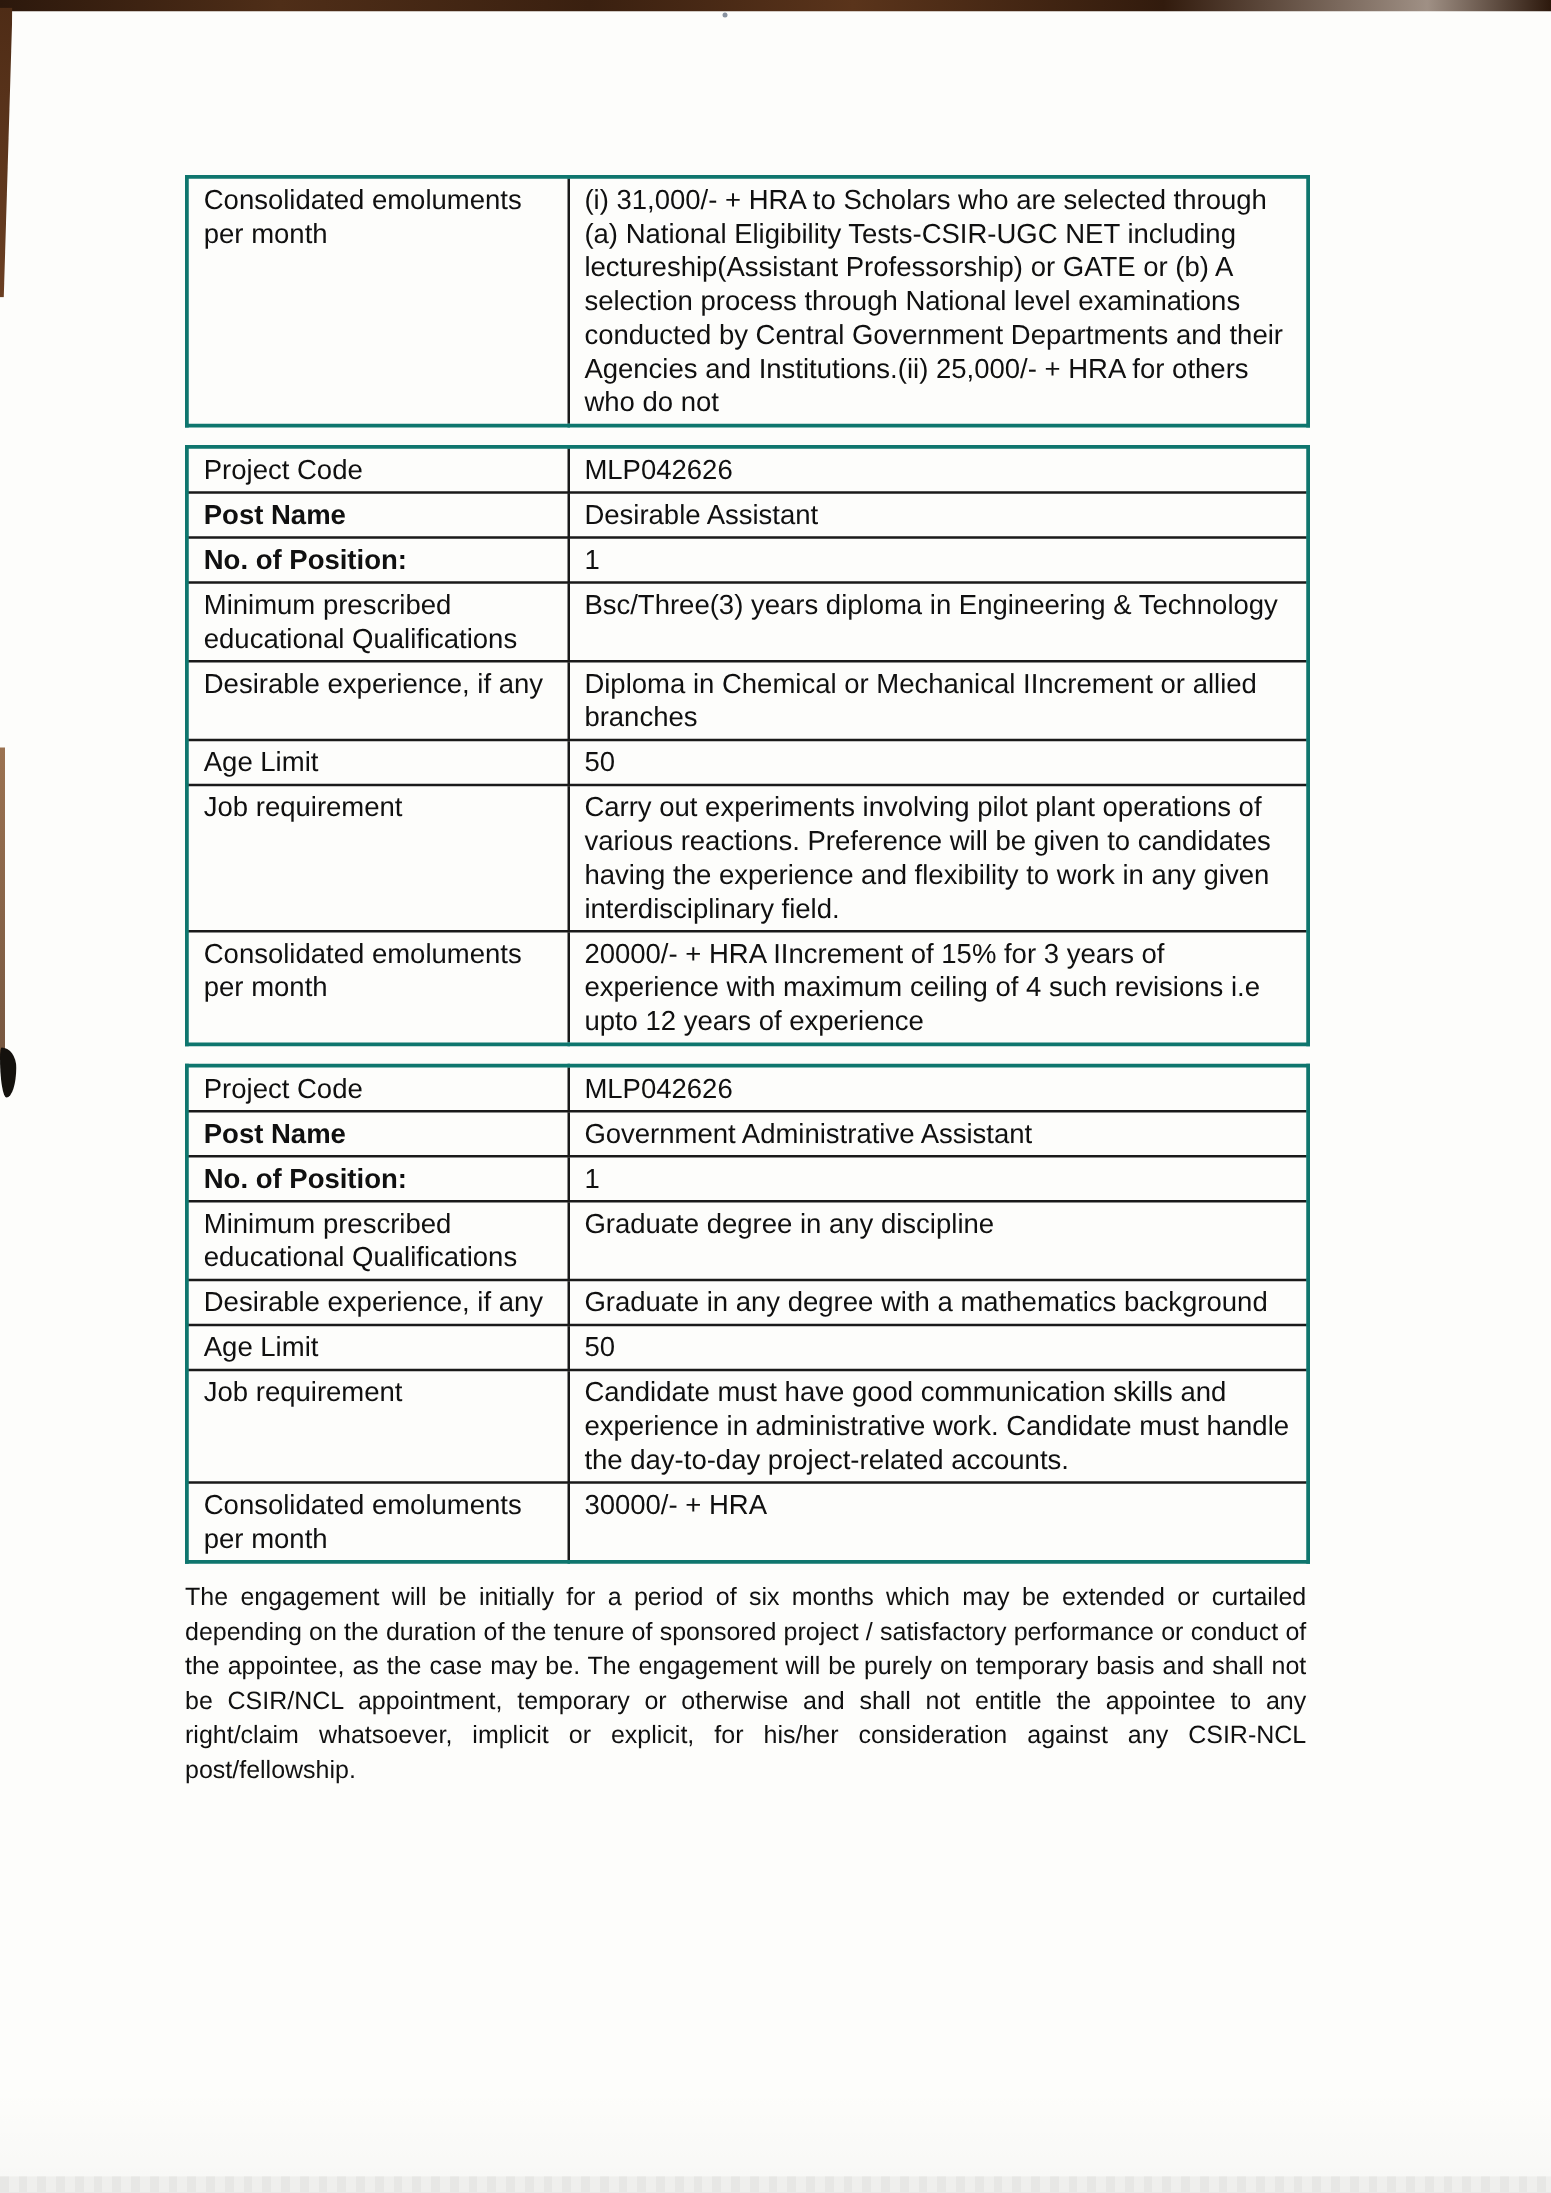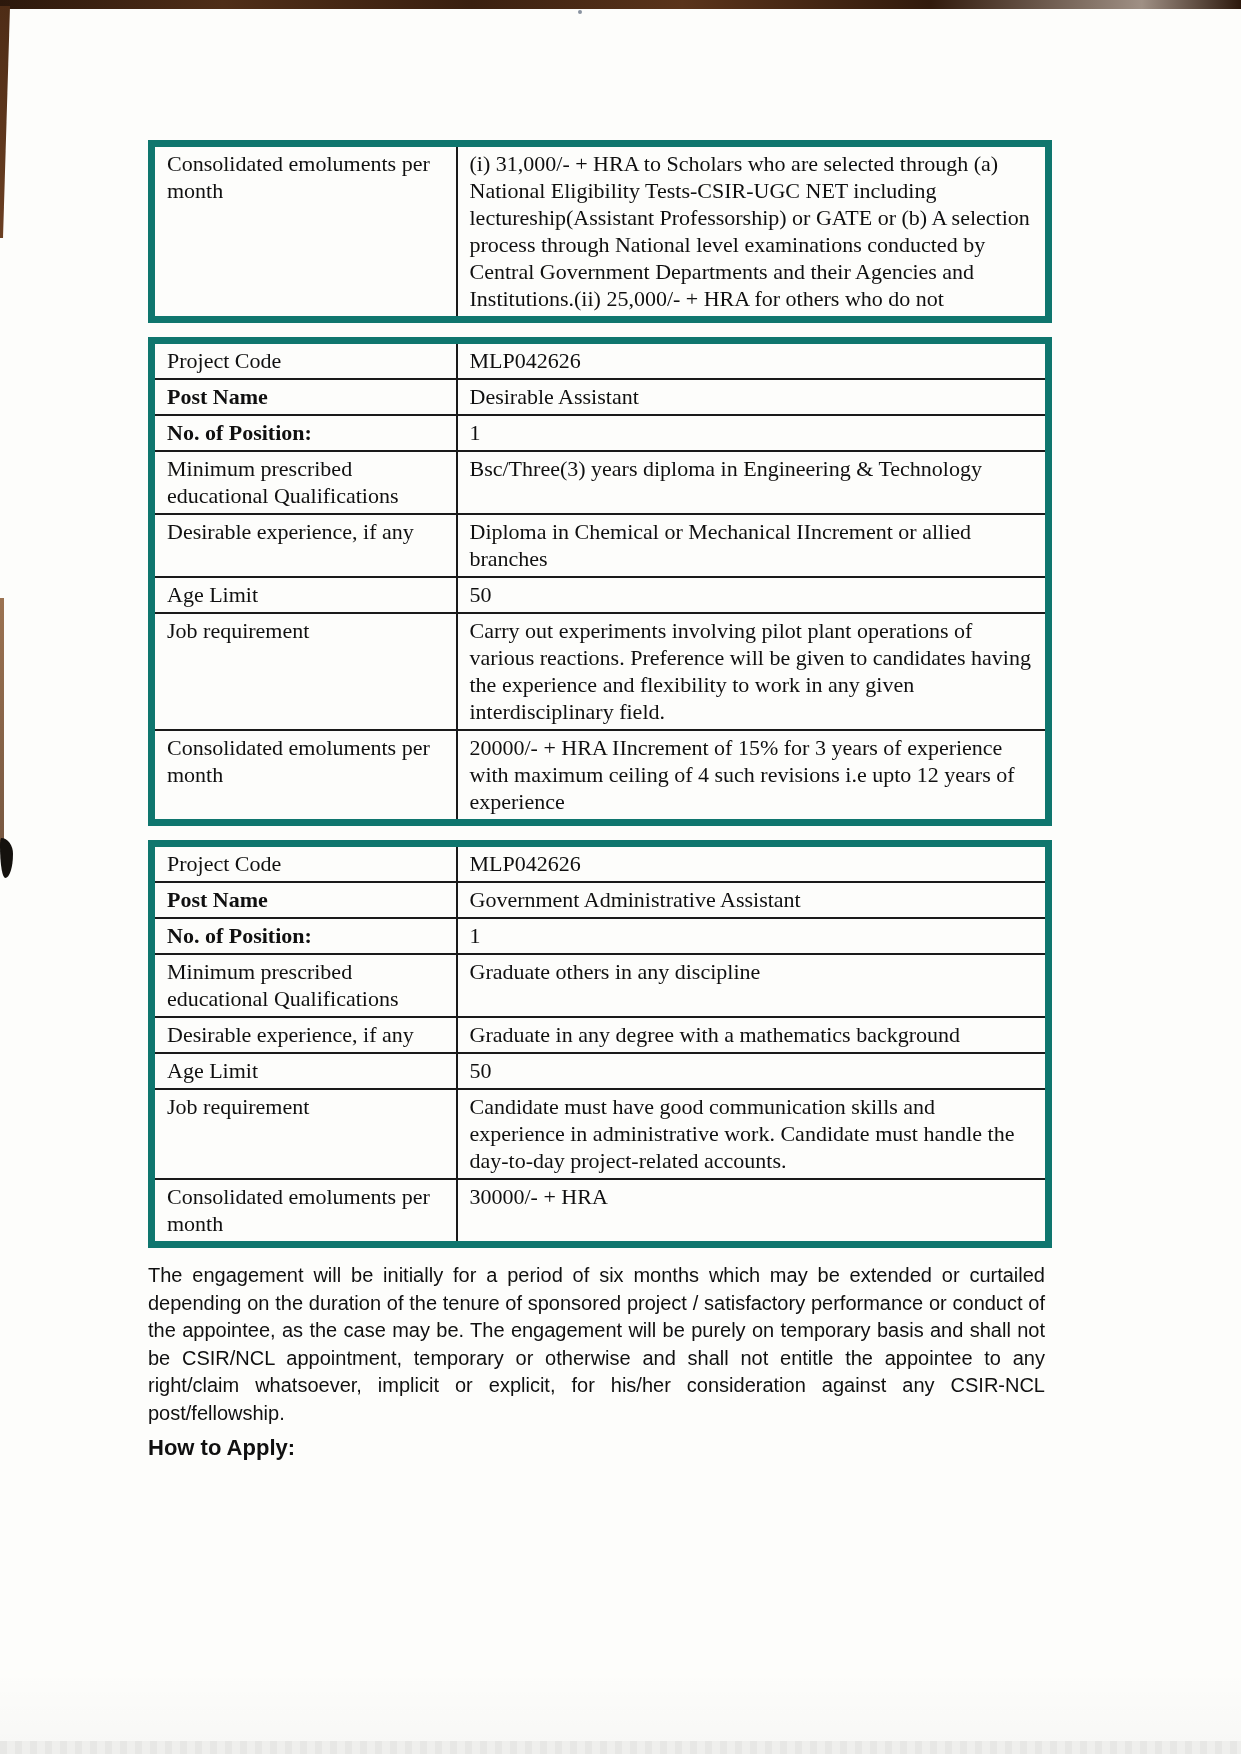--- a/index.html
+++ b/index.html
@@ -47,22 +47,21 @@
   }
   
   .content {
     position:absolute; left:148px; top:140px; width:897px;
   }
   table.doc-table {
     border-collapse:collapse;
     table-layout:fixed;
     width:897px;
     margin:0 0 14px 0;
-    border:7px solid #0f766e;
-    font-family:Liberation Serif, serif;
+    border:3px solid #0f766e;
   }
   col.col-label { width:305px; }
   col.col-value { width:592px; }
   td.cell {
     border:2px solid #1a1a1a;
     font-size:22px;
     line-height:27px;
     padding:3px 12px 4px 12px;
     vertical-align:top;
     word-wrap:break-word;
@@ -162,21 +161,21 @@
           <tr>
             <td class="cell label bold">Post Name</td>
             <td class="cell value">Government Administrative Assistant</td>
           </tr>
           <tr>
             <td class="cell label bold">No. of Position:</td>
             <td class="cell value">1</td>
           </tr>
           <tr>
             <td class="cell label">Minimum prescribed educational Qualifications</td>
-            <td class="cell value">Graduate others in any discipline</td>
+            <td class="cell value">Graduate degree in any discipline</td>
           </tr>
           <tr>
             <td class="cell label">Desirable experience, if any</td>
             <td class="cell value">Graduate in any degree with a mathematics background</td>
           </tr>
           <tr>
             <td class="cell label">Age Limit</td>
             <td class="cell value">50</td>
           </tr>
           <tr>
@@ -185,20 +184,19 @@
           </tr>
           <tr>
             <td class="cell label">Consolidated emoluments per month</td>
             <td class="cell value">30000/- + HRA</td>
           </tr>
         </tbody>
     </table>
 
     <p class="closing">The engagement will be initially for a period of six months which may be extended or curtailed depending on the duration of the tenure of sponsored project / satisfactory performance or conduct of the appointee, as the case may be. The engagement will be purely on temporary basis and shall not be CSIR/NCL appointment, temporary or otherwise and shall not entitle the appointee to any right/claim whatsoever, implicit or explicit, for his/her consideration against any CSIR-NCL post/fellowship.</p>
 
-    <p class="how-to-apply">How to Apply:</p>
 
   </div>
 
   <div class="scan-bottom-haze"></div>
   <div class="scan-bottom-strip"></div>
 
 </div>
 
 </body></html>

